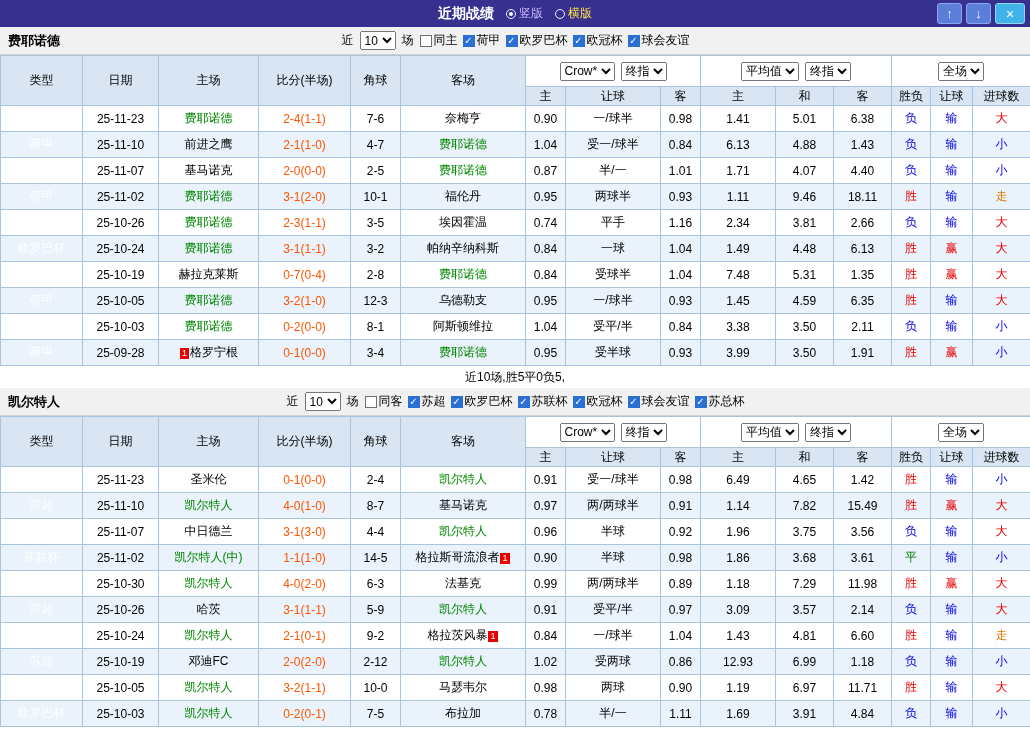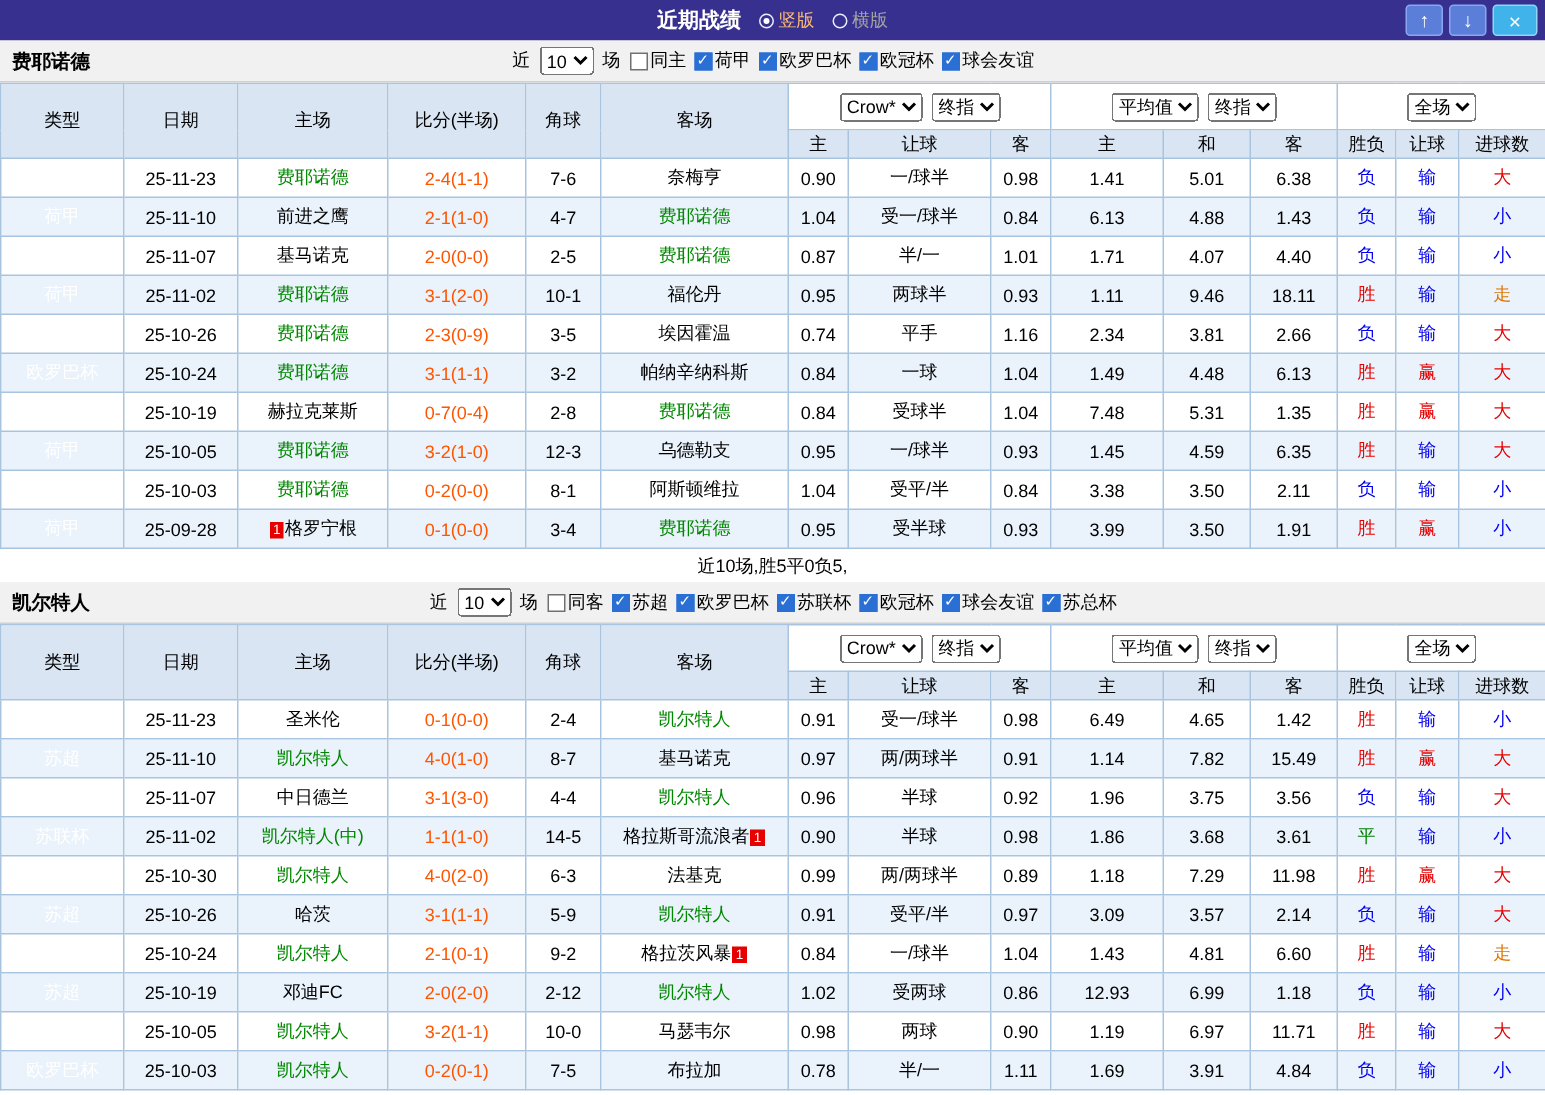--- a/index.html
+++ b/index.html
@@ -8,22 +8,22 @@
     width:1030px; height:730px; overflow:hidden; background:#fff;
     font-family:"Liberation Sans","DejaVu Sans",sans-serif; font-size:12px; color:#000;
   }
   
   .titlebar { height:27px; background:#38308e; position:relative; display:flex; align-items:center;padding-left:20px; }
   .tb-center { position:absolute; left:0; right:0; display:flex; justify-content:center; align-items:center; gap:12px; }
   .title { font-weight:bold; font-size:14px; color:#fff; }
   .radio-item { display:inline-flex; align-items:center; gap:3px; cursor:pointer; }
   .radio { width:10px; height:10px; border:1px solid #e8eeff; border-radius:50%; position:relative; background:#38308e; display:inline-block; }
   .radio.sel::after { content:''; position:absolute; left:2px; top:2px; width:4px; height:4px; background:#fff; border-radius:50%; }
-  .radio-label { color:#a3a3a3; font-size:12px; }
-  .radio-item.sel .radio-label { color:#fdba74; }
+  .radio-label { color:#fde047; font-size:12px; }
+  .radio-item.sel .radio-label { color:#c4b5fd; }
   .tb-right { margin-left:auto; display:flex; gap:4px; padding-right:5px; z-index:2; }
   .nav-btn { width:25px; height:21px; border:1px solid #8aa6f2; background:#5b7fd8; color:#fff; border-radius:3px; font-size:13px; line-height:1; cursor:pointer; padding:0; }
   .close-btn { background:#3fb3ea; border-color:#8fd6f7; width:30px; font-size:14px; }
   
   .sec-header { height:28px; position:relative; display:flex; align-items:center; background:#f1f1f1; border-bottom:1px solid #d0d0d0; }
   .team-name { position:absolute; left:8px; font-weight:bold; font-size:13px; }
   .filters { margin:0 auto; display:flex; align-items:center; gap:5px; }
   .flabel { margin:0 1px; }
   .count-select { height:19px; font-size:12px; }
   .cb-item { display:inline-flex; align-items:center; gap:2px; cursor:pointer; }
@@ -213,21 +213,21 @@
             <td>9.46</td>
             <td>18.11</td>
             <td class="c-red">胜</td>
             <td class="c-blue">输</td>
             <td class="c-orange">走</td>
           </tr>
           <tr class="odd">
             <td class="t-pink">荷甲</td>
             <td>25-10-26</td>
             <td><span class="focal">费耶诺德</span></td>
-            <td class="score">2-3(0-9)</td>
+            <td class="score">2-3(1-1)</td>
             <td>3-5</td>
             <td><span class="">埃因霍温</span></td>
             <td>0.74</td>
             <td>平手</td>
             <td>1.16</td>
             <td>2.34</td>
             <td>3.81</td>
             <td>2.66</td>
             <td class="c-blue">负</td>
             <td class="c-blue">输</td>

